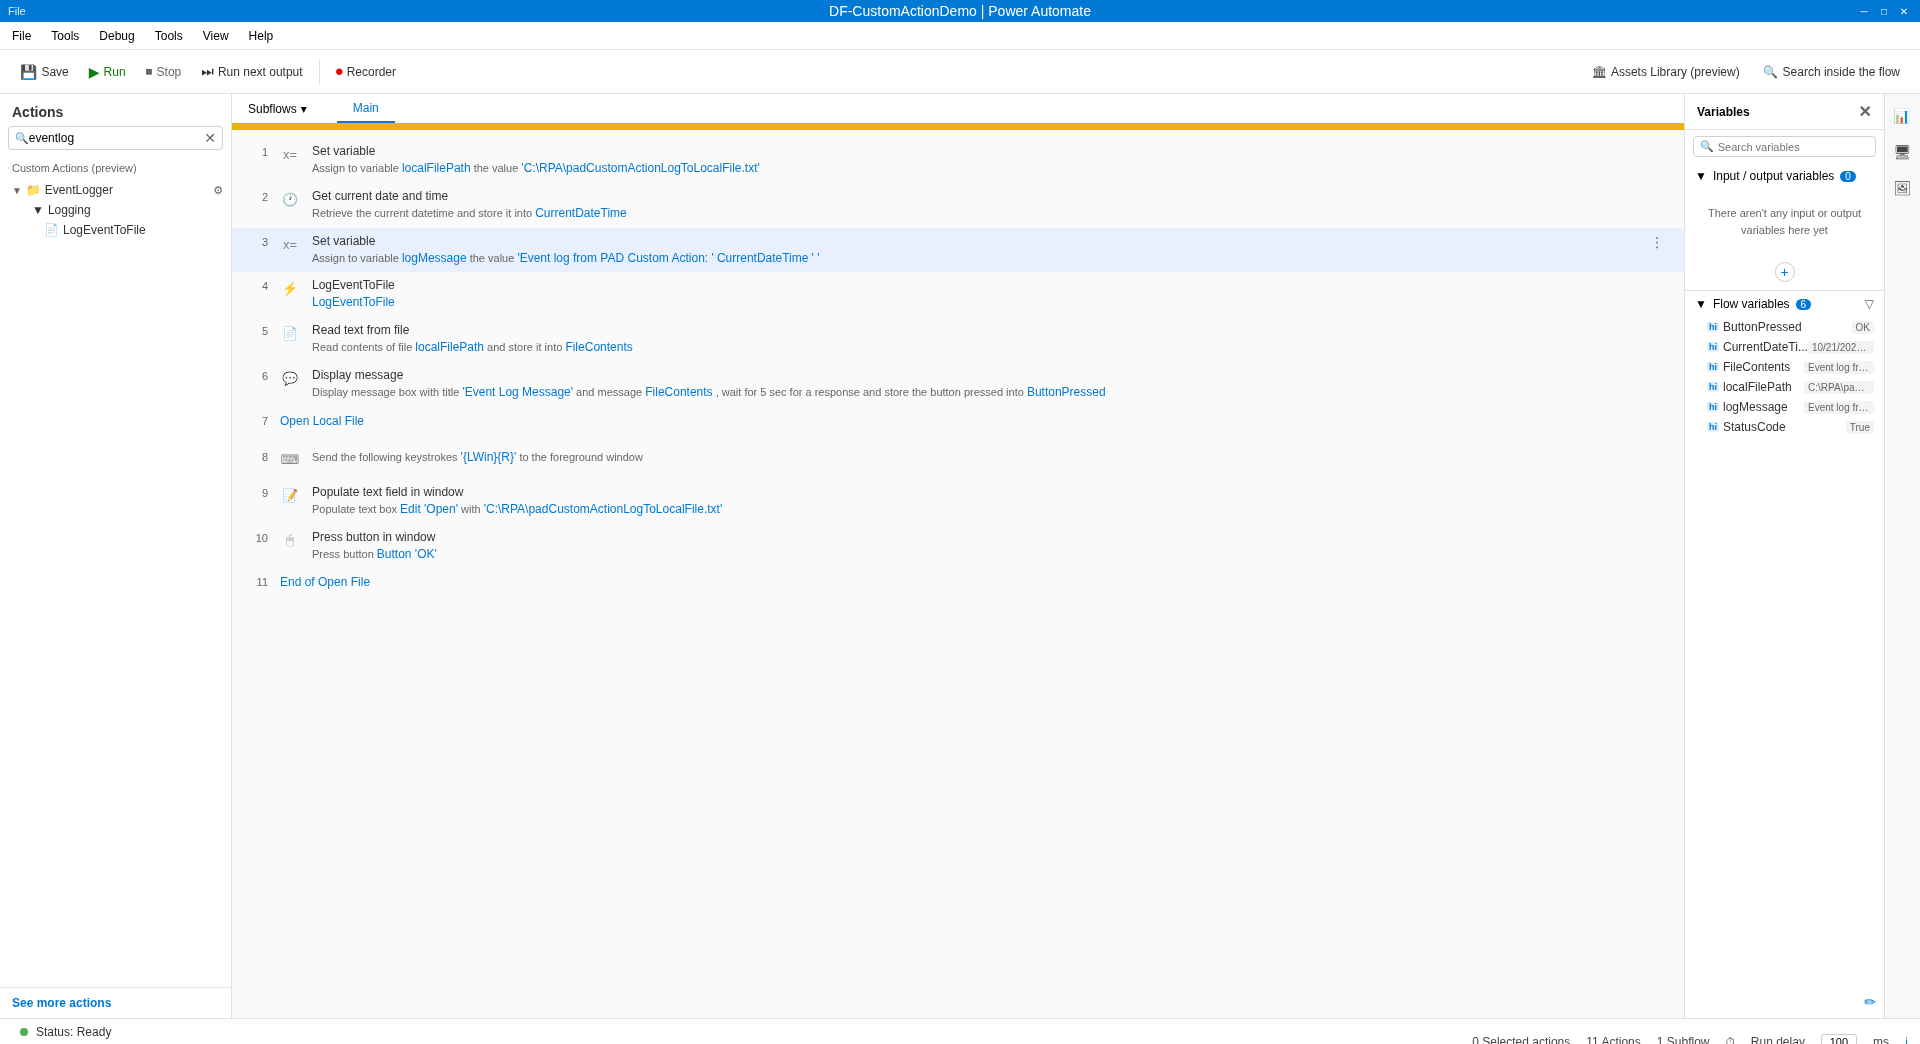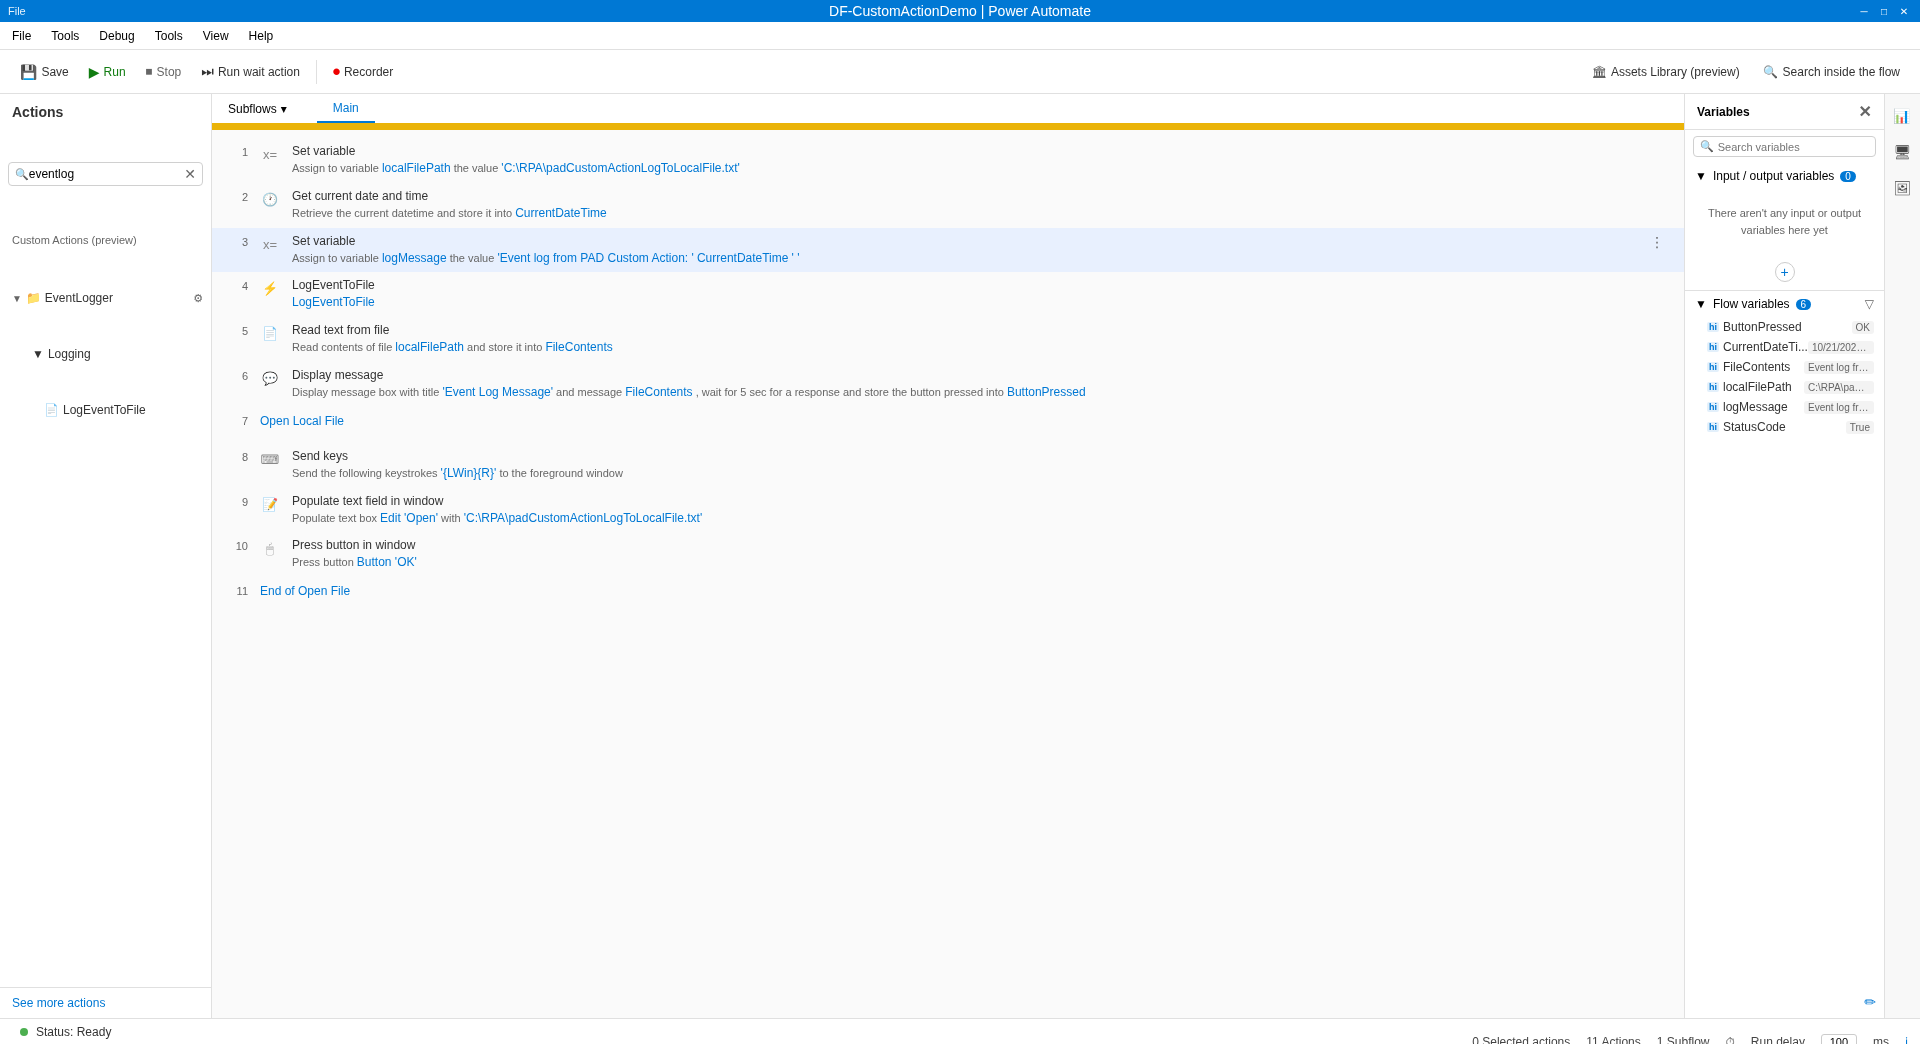--- a/index.html
+++ b/index.html
@@ -59,27 +59,26 @@
 
     
     .main-layout {
       display: flex;
       flex: 1;
       overflow: hidden;
     }
 
     
     .left-sidebar {
-      width: 212px;
+      width: 232px;
       background: white;
       border-right: 1px solid #e0e0e0;
       display: flex;
       flex-direction: column;
       flex-shrink: 0;
-      gap: 36px;
     }
     .sidebar-header {
       padding: 10px 12px 6px;
       font-size: 14px;
       font-weight: 600;
       color: #333;
     }
     .sidebar-search {
       margin: 0 8px 8px;
       display: flex;
@@ -108,21 +107,21 @@
     }
     .tree-item-sub {
       display: flex; align-items: center; gap: 4px; padding: 3px 8px 3px 44px;
       cursor: pointer; color: #333; font-size: 12px;
     }
     .sidebar-footer {
       margin-top: auto;
       padding: 8px 12px;
       border-top: 1px solid #e0e0e0;
     }
-    .see-more { color: #0078d4; cursor: pointer; font-size: 12px; }
+    .see-more { color: #0078d4; cursor: pointer; font-size: 12px; font-weight: bold; }
     .status-bar-left { font-size: 11px; color: #333; padding: 4px 8px; display: flex; align-items: center; gap: 4px; }
 
     
     .flow-area {
       flex: 1;
       display: flex;
       flex-direction: column;
       overflow: hidden;
       background: #fafafa;
     }
@@ -270,21 +269,21 @@
   <button class="toolbar-btn" style="color:#107c10;">
     <span class="icon">▶</span>
     <span>Run</span>
   </button>
   <button class="toolbar-btn" style="color:#666;">
     <span class="icon">⏹</span>
     <span>Stop</span>
   </button>
   <button class="toolbar-btn">
     <span class="icon">⏭</span>
-    <span>Run wait action</span>
+    <span>Run next output</span>
   </button>
   <div class="toolbar-divider"></div>
   <button class="toolbar-btn">
     <span class="icon" style="color:#e00;">⏺</span>
     <span>Recorder</span>
   </button>
   <div class="toolbar-spacer"></div>
   <div class="toolbar-right">
     <div class="assets-btn">
       <span>🏛</span>
@@ -412,21 +411,20 @@
           <div class="step-desc">
             <span class="var">Open Local File</span>
           </div>
         </div>
       </div>
 
       <div class="flow-step">
         <span class="step-number">8</span>
         <span class="step-icon" style="color:#888;">⌨</span>
         <div class="step-content">
-          <div class="step-title">Send keys</div>
           <div class="step-desc">
             Send the following keystrokes <span class="str">'{LWin}{R}'</span> to the foreground window
           </div>
         </div>
       </div>
 
       <div class="flow-step">
         <span class="step-number">9</span>
         <span class="step-icon" style="color:#888;">📝</span>
         <div class="step-content">

